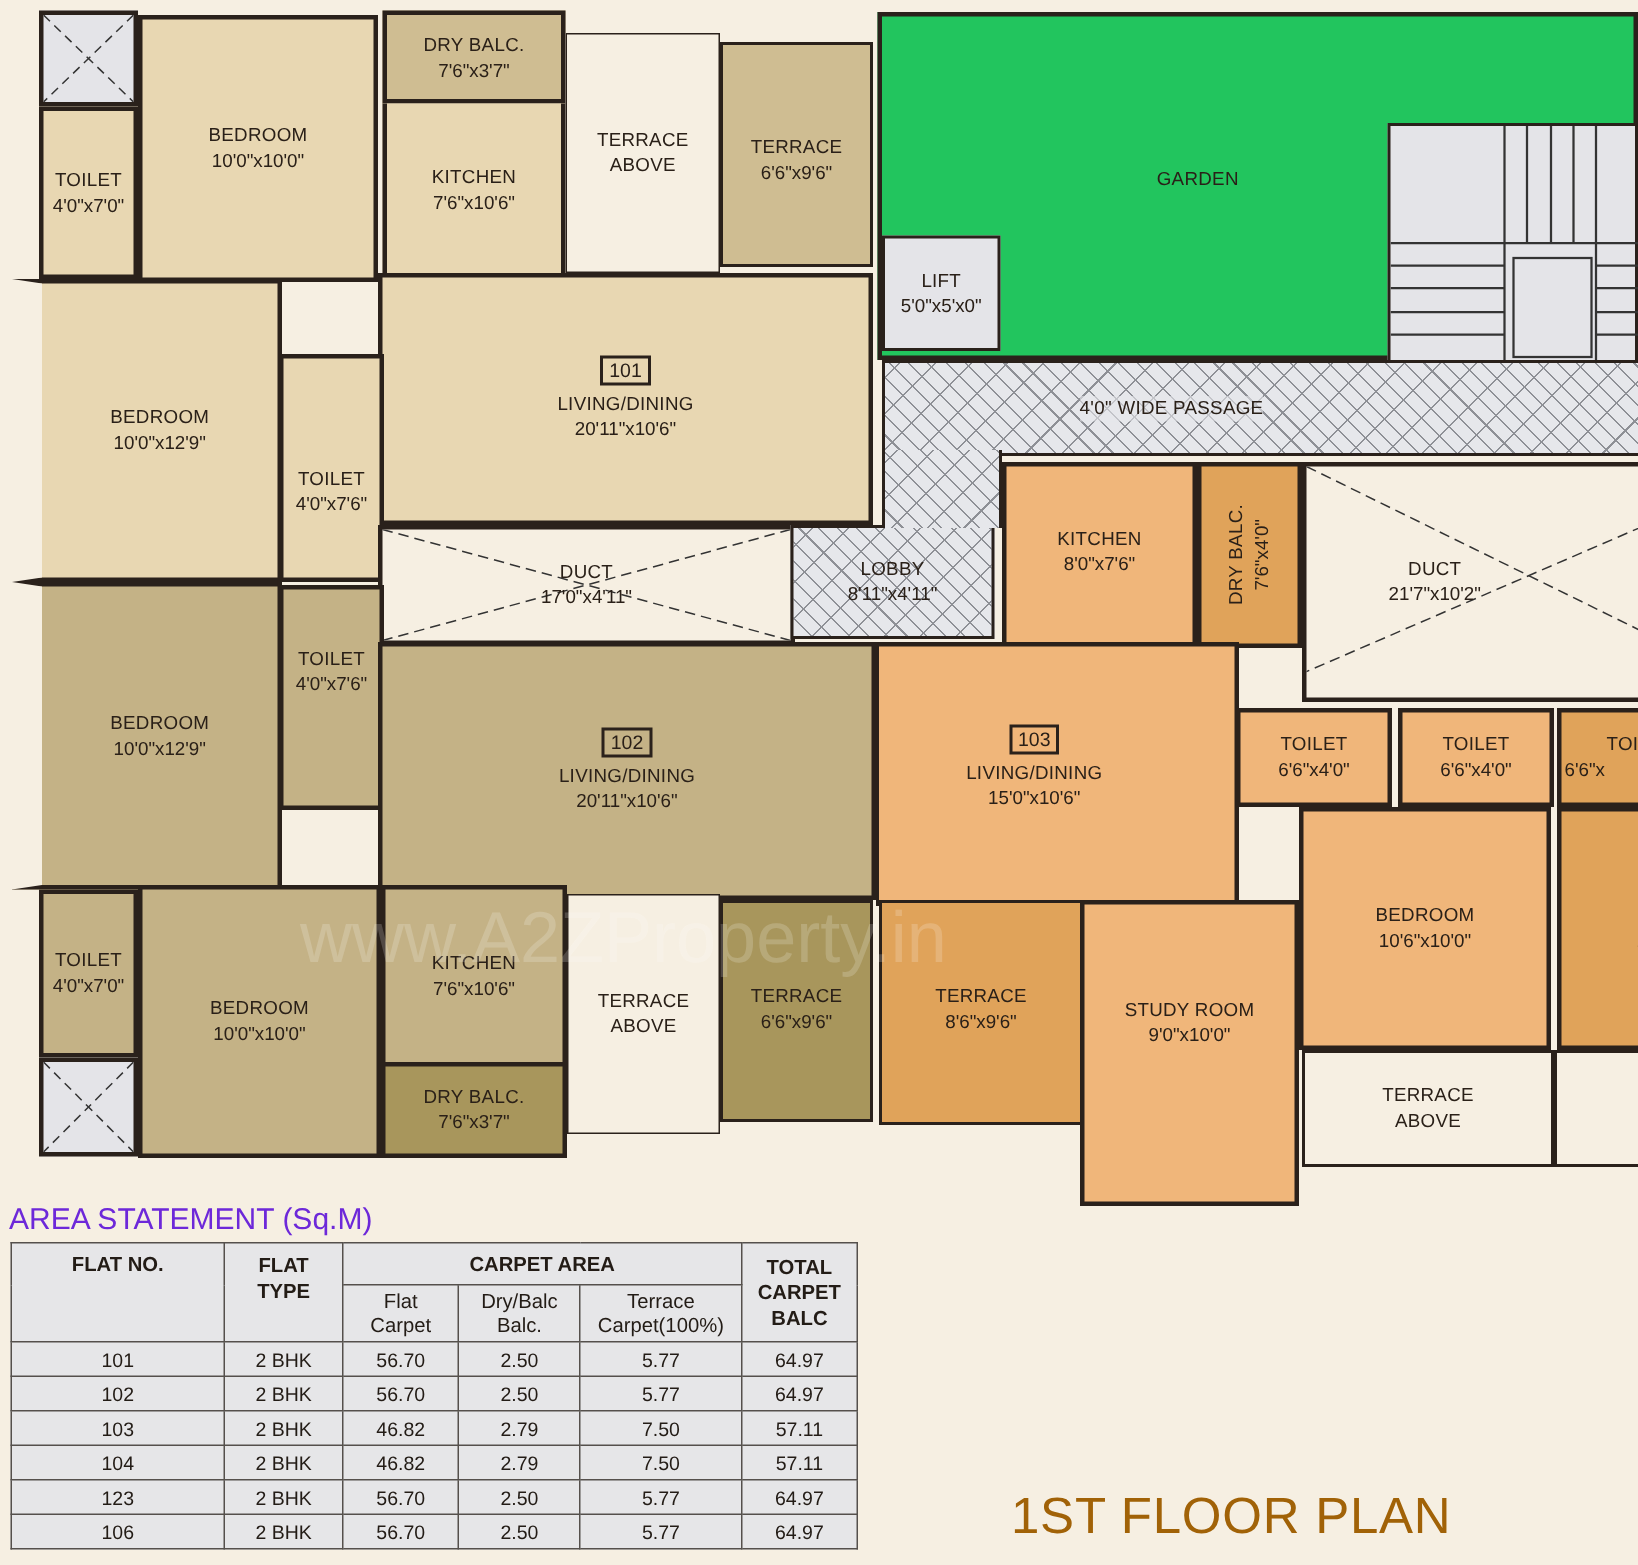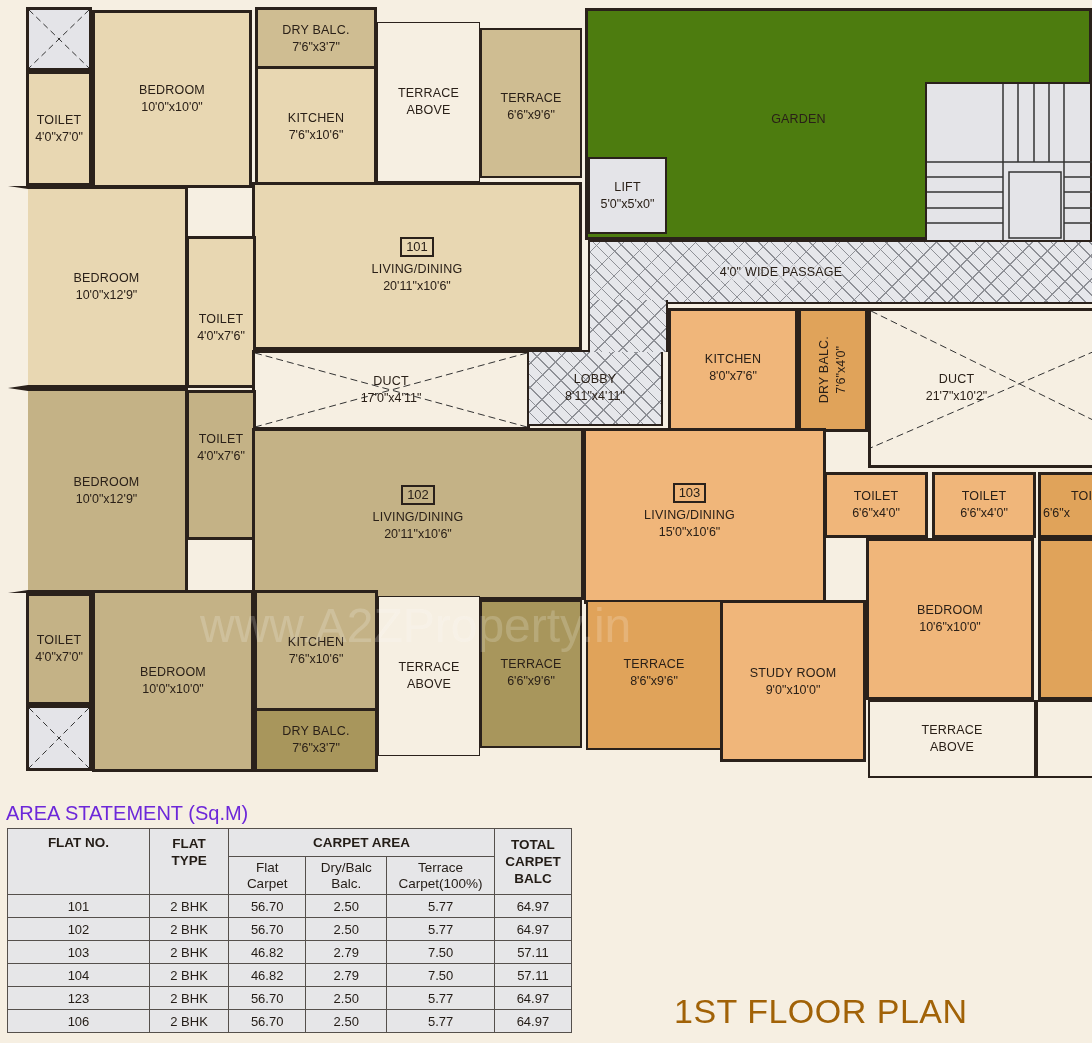--- a/index.html
+++ b/index.html
@@ -10,21 +10,21 @@
   .room .d{font-size:12.5px;line-height:17px;}
   .c101{background:#e8d7b2;}
   .c101d{background:#cfbd92;}
   .c102{background:#c4b286;}
   .c102d{background:#a8965c;}
   .c103{background:#f0b67a;}
   .c103d{background:#e0a35a;}
   .c104{background:#e0a35a;}
   .white{background:#f6efe2;}
   .grey{background:#e4e4e8;}
-  .green{background:#4d7c0f;border:3px solid #2a211b;}
+  .green{background:#22c55e;border:3px solid #2a211b;}
   .tile{background-color:#e6e7eb;background-image:repeating-linear-gradient(45deg,transparent 0 8px,#8e9096 8px 9px),repeating-linear-gradient(-45deg,transparent 0 16px,#8e9096 16px 17px);}
   .flatno{display:inline-block;border:2px solid #2a211b;padding:0 4px;font-size:13px;line-height:16px;margin-bottom:4px;}
   .vert{writing-mode:vertical-rl;transform:rotate(180deg);}
   .xcross{position:absolute;inset:0;}
   .title{position:absolute;left:674px;top:992px;font-size:34px;color:#a16207;letter-spacing:0.5px;text-align:center;}
   .area-title{position:absolute;left:6px;top:802px;font-size:20px;color:#6d28d9;}
   table.area{position:absolute;left:7px;top:828px;border-collapse:collapse;width:565px;font-size:13px;background:#e6e6e8;}
   table.area th,table.area td{border:1.5px solid #55504c;text-align:center;padding:0;}
   table.area th{font-weight:bold;font-size:13.5px;color:#231c16;}
   table.area th.sub{font-weight:normal;font-size:13.5px;line-height:16px;}
@@ -200,21 +200,21 @@
     <span class="d">6'6"x4'0"</span>
   </div>
   <div class="room c103" style="left:866px;top:538px;width:168px;height:162px;">
     <span class="n">BEDROOM</span>
     <span class="d">10'6"x10'0"</span>
   </div>
   <div class="room c103d" style="left:586px;top:600px;width:136px;height:150px;border-width:2px;justify-content:flex-start;padding-top:54px;">
     <span class="n">TERRACE</span>
     <span class="d">8'6"x9'6"</span>
   </div>
-  <div class="room c103" style="left:720px;top:600px;width:146px;height:162px;justify-content:flex-start;padding-top:62px;">
+  <div class="room c103" style="left:720px;top:600px;width:146px;height:204px;justify-content:flex-start;padding-top:62px;">
     <span class="n">STUDY ROOM</span>
     <span class="d">9'0"x10'0"</span>
   </div>
   <div class="room white" style="left:868px;top:700px;width:168px;height:78px;border-width:2px;">
     <span class="n">TERRACE</span>
     <span class="n">ABOVE</span>
   </div>
 
   <div class="room c104" style="left:1038px;top:472px;width:60px;height:66px;align-items:flex-start;padding-left:30px;">
     <span class="n">TOI</span>

